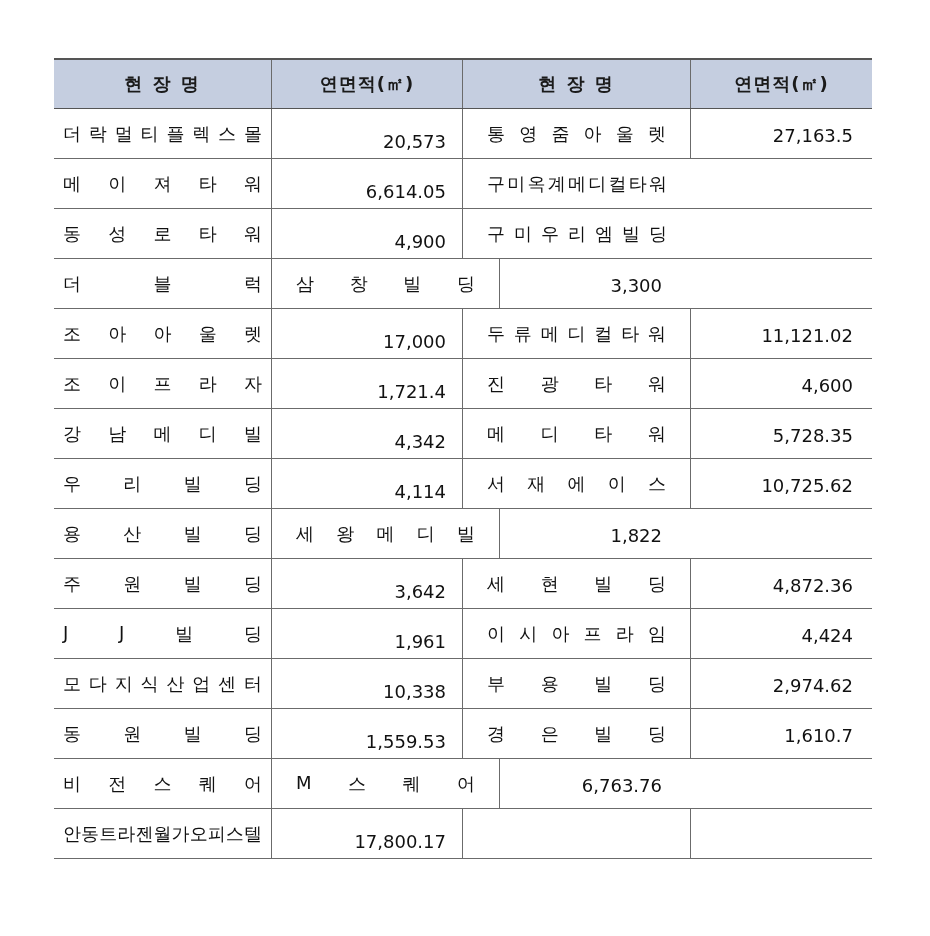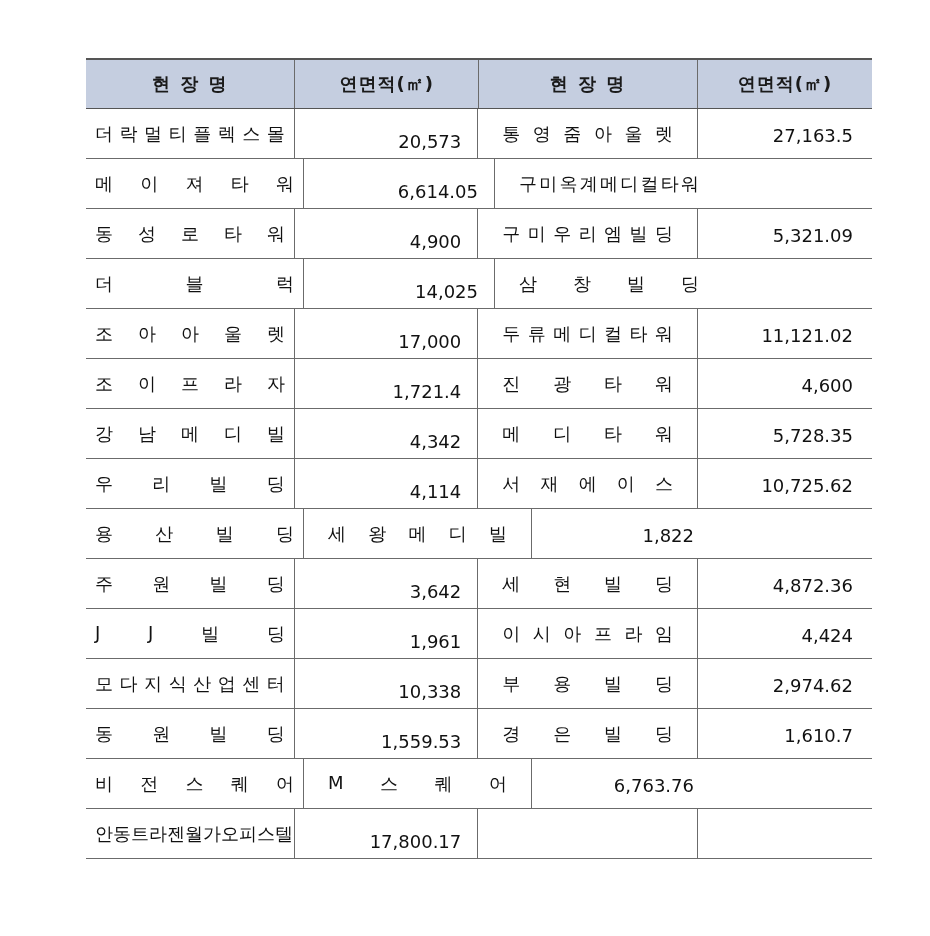--- a/index.html
+++ b/index.html
@@ -19,21 +19,20 @@
       position: absolute;
       left: 54px;
       top: 58px;
       width: 818px;
     }
     .row {
       display: flex;
       height: 50px;
       box-sizing: border-box;
       border-bottom: 1px solid #6b6b6b;
-      margin-left: 32px;
     }
     .row.header {
       height: 51px;
       background: #c5cee0;
       border-top: 2px solid #555555;
       border-bottom: 1px solid #555555;
     }
     .cell {
       box-sizing: border-box;
       height: 100%;
@@ -162,43 +161,40 @@
         <span class="dist">
           <span>구</span>
           <span>미</span>
           <span>우</span>
           <span>리</span>
           <span>엠</span>
           <span>빌</span>
           <span>딩</span>
         </span>
       </div>
-    <div class="cell c4">
-        <span class="num">5,321.09</span>
-      </div>
   </div>
 
   <div class="row">
     <div class="cell c1">
         <span class="dist">
           <span>더</span>
           <span>블</span>
           <span>럭</span>
         </span>
       </div>
-    <div class="cell c2">
-        <span class="num">14,025</span>
-      </div>
     <div class="cell c3">
         <span class="dist">
           <span>삼</span>
           <span>창</span>
           <span>빌</span>
           <span>딩</span>
         </span>
+      </div>
+    <div class="cell c4">
+        <span class="num">3,300</span>
       </div>
   </div>
 
   <div class="row">
     <div class="cell c1">
         <span class="dist">
           <span>조</span>
           <span>아</span>
           <span>아</span>
           <span>울</span>

